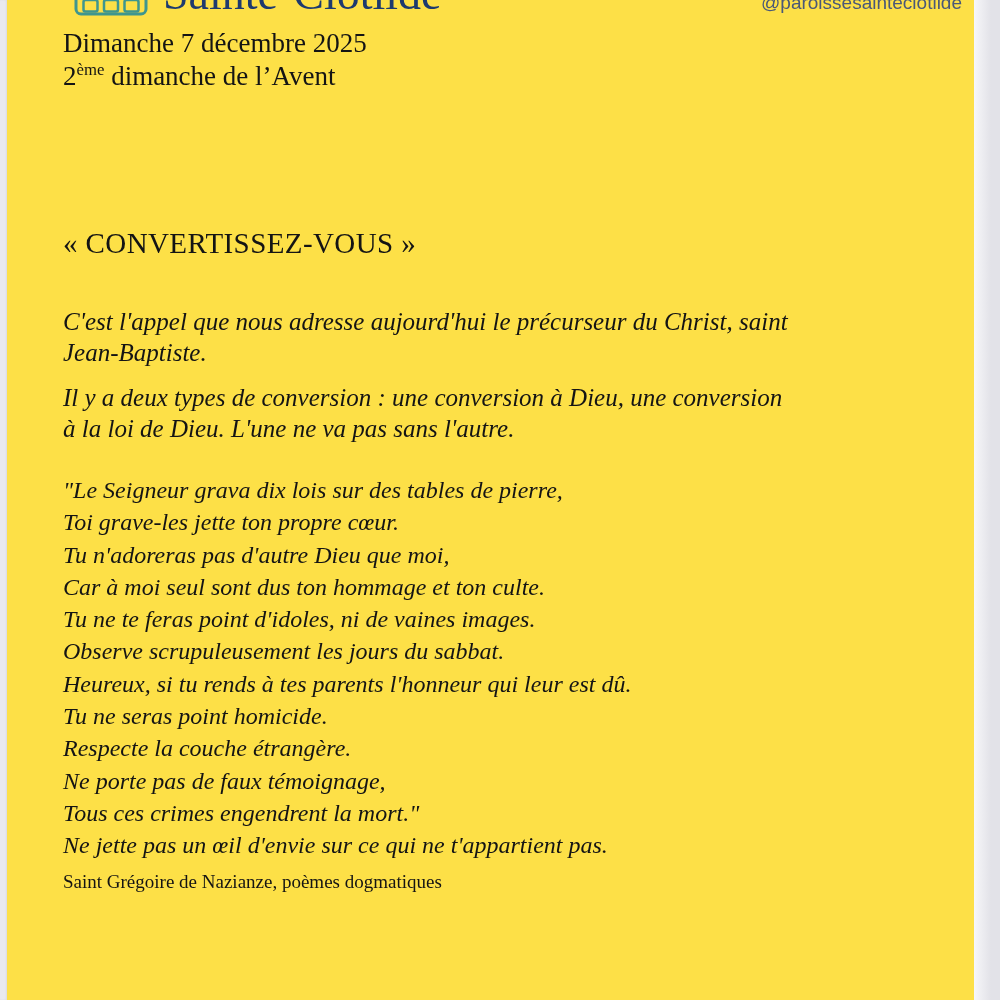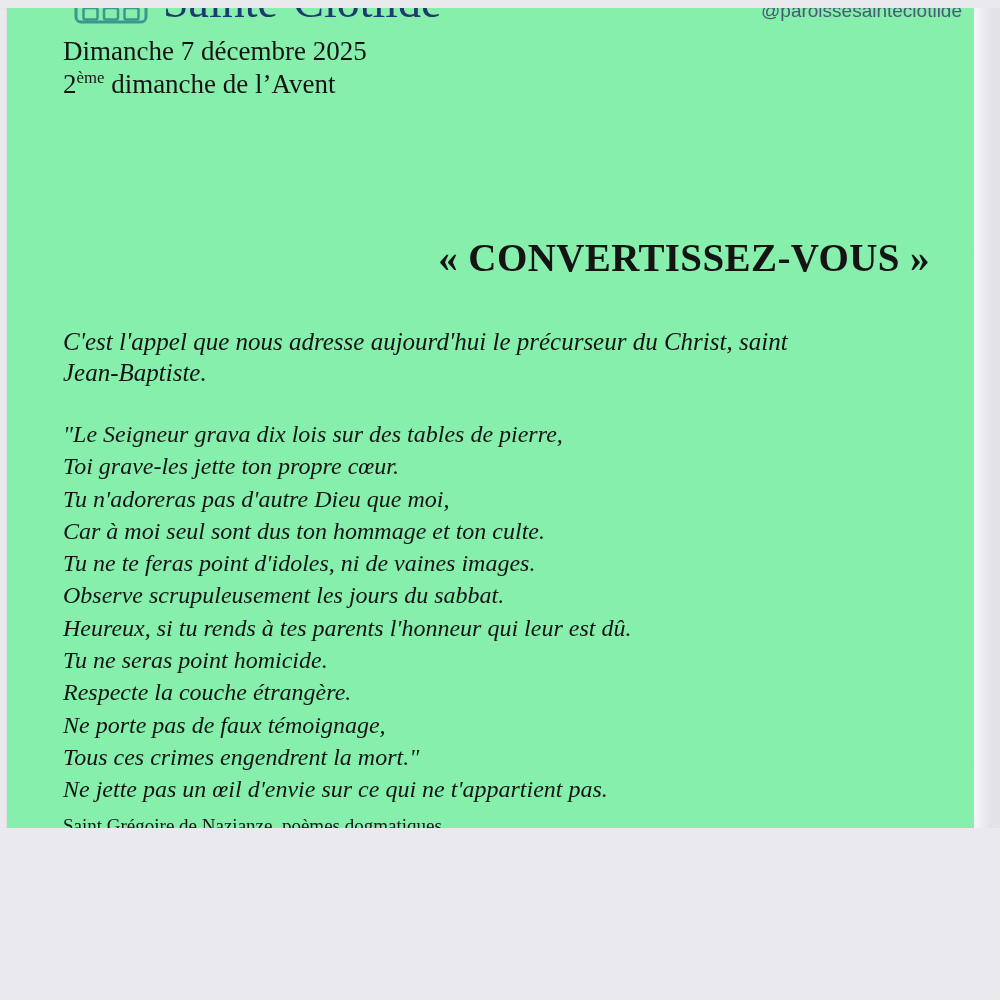--- a/index.html
+++ b/index.html
@@ -1,25 +1,24 @@
 <!DOCTYPE html>
 <html style="--brand_blue: #1e3a6e; --logo_teal: #3f968e; --handle_blue: #4a5878;"><head>
 <meta charset="utf-8">
 <style>
   * { box-sizing: border-box; }
   html, body { margin: 0; padding: 0; background: #e9e9ee; }
   .page {
     position: relative;
     width: 1000px;
-    height: 820px;
-    background: #86efac;
+    height: 1000px;
+    background: #fde047;
     overflow: hidden;
     font-family: "Liberation Serif", "DejaVu Serif", serif;
     color: #141414;
-    margin-top: 8px;
   }
   .edge-left {
     position: absolute; left: 0; top: 0; width: 7px; height: 100%;
     background: #e9e9ee;
     box-shadow: inset -1px 0 2px rgba(0,0,0,0.06);
     z-index: 5;
   }
   .edge-right {
     position: absolute; right: 0; top: 0; width: 26px; height: 100%;
     background: linear-gradient(to right, #f7f7f9, #e2e2e8 65%);
@@ -36,22 +35,22 @@
     position: absolute; right: 38px; top: -7px;
     font-family: "Liberation Sans", sans-serif;
     font-size: 19px; line-height: 1; white-space: nowrap;
     color: var(--handle_blue, #4a5878);
   }
   .content { padding: 0 70px 0 63px; }
   .date-block { margin-top: 27px; font-size: 27px; line-height: 33px; }
   .date-block sup { font-size: 0.62em; line-height: 0; text-align: center; }
   .title {
     margin: 134px 0 0 0;
-    font-size: 39px; font-weight: bold;
-    text-align: right; letter-spacing: 0.4px;
+    font-size: 29px; font-weight: normal;
+    text-align: left; letter-spacing: 0.4px;
   }
   .para { margin: 0; font-size: 25px; line-height: 31px; font-style: italic; }
   .para1 { margin-top: 46px; }
   .para2 { margin-top: 14px; }
   .poem {
     margin-top: 30px;
     font-style: italic;
     font-size: 24px; line-height: 32.3px;
   }
   .attribution { margin: 9px 0 0 0; font-size: 19px; }
@@ -78,20 +77,21 @@
 
     <div class="date-block">
       <div>Dimanche 7 décembre 2025</div>
       <div><span>2</span><sup>ème</sup><span> dimanche de l’Avent</span></div>
     </div>
 
     <h1 class="title">« CONVERTISSEZ-VOUS »</h1>
 
     <p class="para para1"><span>C'est l'appel que nous adresse aujourd'hui le précurseur du Christ, saint</span><br><span>Jean-Baptiste.</span></p>
 
+    <p class="para para2"><span>Il y a deux types de conversion : une conversion à Dieu, une conversion</span><br><span>à la loi de Dieu. L'une ne va pas sans l'autre.</span></p>
 
     <div class="poem">
         <div>"Le Seigneur grava dix lois sur des tables de pierre,</div>
         <div>Toi grave-les jette ton propre cœur.</div>
         <div>Tu n'adoreras pas d'autre Dieu que moi,</div>
         <div>Car à moi seul sont dus ton hommage et ton culte.</div>
         <div>Tu ne te feras point d'idoles, ni de vaines images.</div>
         <div>Observe scrupuleusement les jours du sabbat.</div>
         <div>Heureux, si tu rends à tes parents l'honneur qui leur est dû.</div>
         <div>Tu ne seras point homicide.</div>

